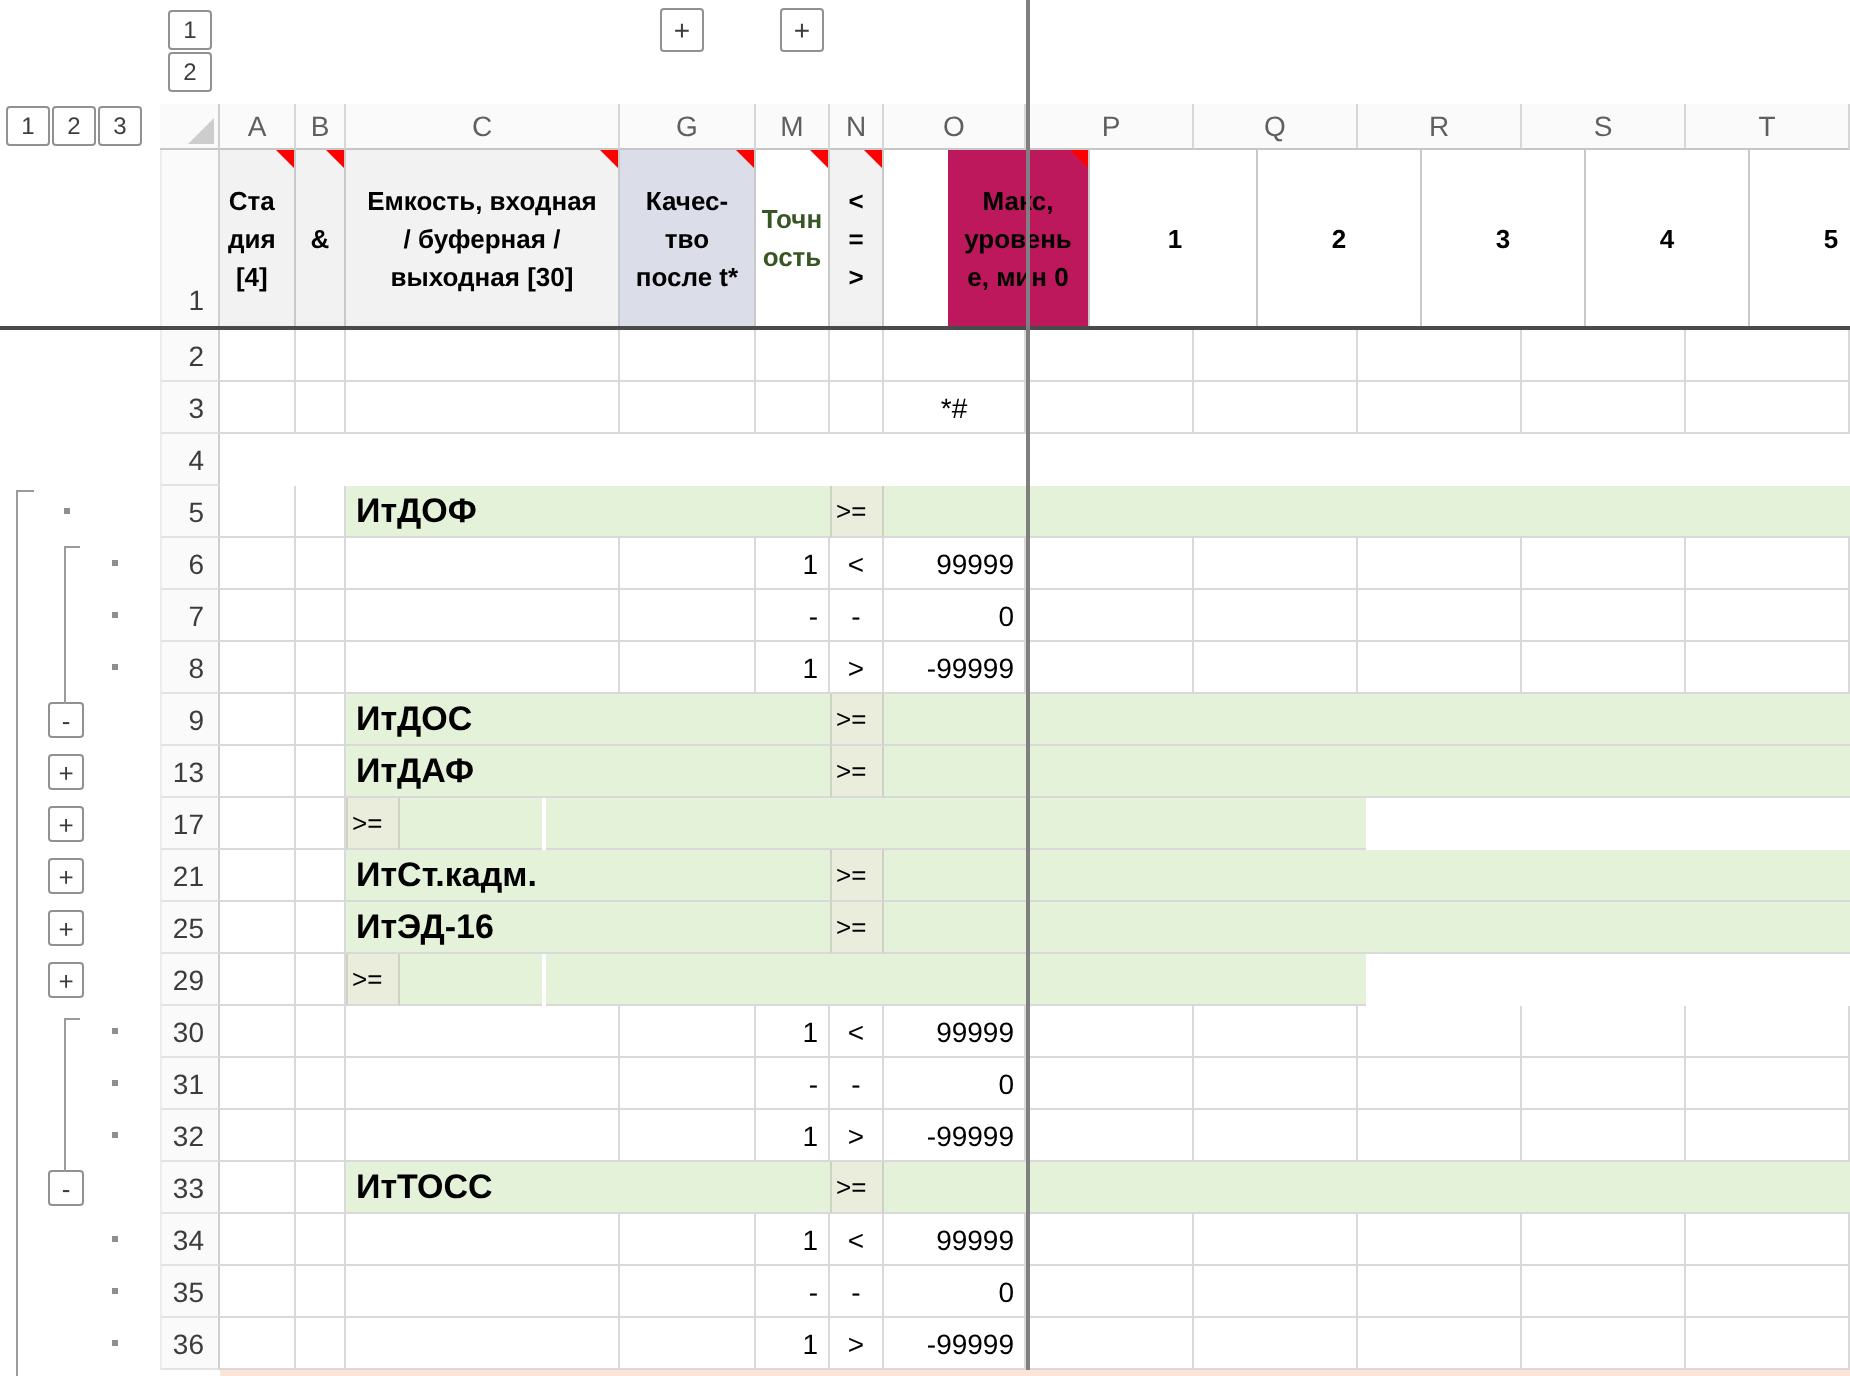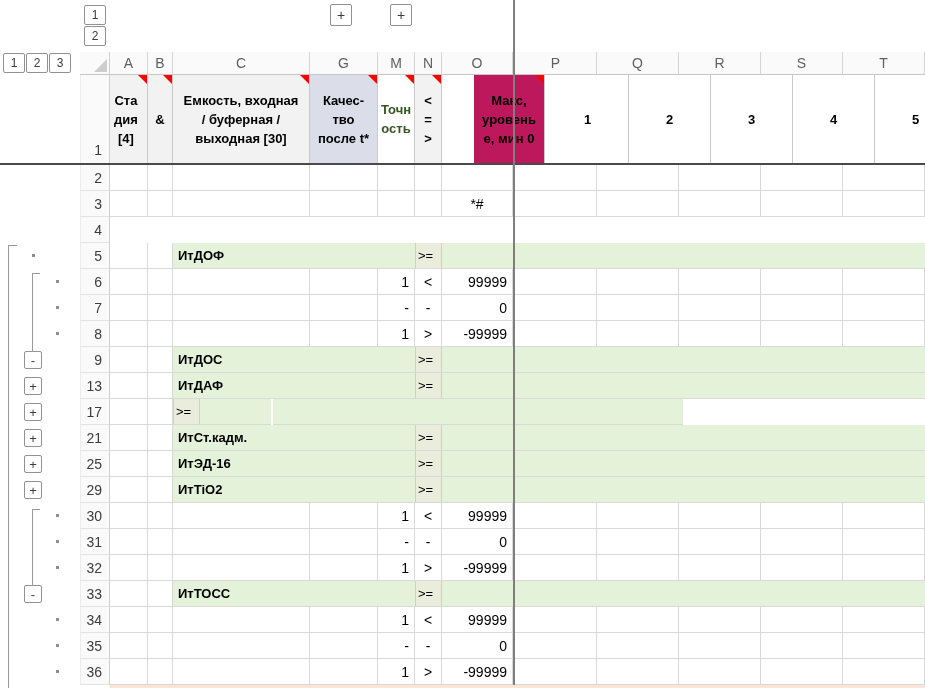--- a/index.html
+++ b/index.html
@@ -50,21 +50,21 @@
   #rows{position:absolute;left:0;top:165px;width:925px;}
   .row{display:flex;height:26px;box-sizing:border-box;}
   .rh{width:30px;flex:0 0 30px;box-sizing:border-box;border-right:1px solid #cfcfcf;border-left:1px solid #ececec;
       border-bottom:1px solid #e3e3e3;background:#fafafa;color:#3c3c3c;font-size:14px;
       display:flex;align-items:center;justify-content:flex-end;padding-right:7px;}
   .cell{box-sizing:border-box;border-right:1px solid #d9d9d9;border-bottom:1px solid #d9d9d9;
         background:#fff;font-size:14px;display:flex;align-items:center;overflow:hidden;}
   .cell.right{justify-content:flex-end;padding-right:5px;}
   .cell.center{justify-content:center;}
   .gband{box-sizing:border-box;border-bottom:1px solid #d9d9d9;background:var(--green);
-         display:flex;align-items:center;font-weight:bold;font-size:13px;overflow:hidden;}
+         display:flex;align-items:center;font-weight:bold;font-size:17px;overflow:hidden;}
   .gband .lbl{padding-left:5px;}
   .ncell{box-sizing:border-box;border-left:1px solid #cdd2c4;border-right:1px solid #cdd2c4;
          border-bottom:1px solid #d9d9d9;background:var(--ngreen);font-size:13px;
          display:flex;align-items:center;padding-left:2px;}
   .pband{box-sizing:border-box;border-bottom:1px solid #d9d9d9;background:var(--peach);
          display:flex;align-items:center;font-weight:bold;font-size:13px;padding-left:3px;}
 
   
   .dot{position:absolute;width:3px;height:3px;background:#8e8e8e;top:11px;}
   .dot.lv2{left:32px}.dot.lv3{left:56px}
@@ -327,23 +327,20 @@
         <div class="spc"></div>
         <div class="gband" style="width: 410px;"></div>
       </div>
       <div class="row">
         <div class="gut">
           <div class="obtn gbtn">+</div>
         </div>
         <div class="rh">29</div>
         <div class="cell cw-A"></div>
         <div class="cell cw-B"></div>
-        <div class="gband" style="width: 242px;">
-          <span class="lbl">ИтTiO2</span>
-        </div>
         <div class="ncell cw-N">&gt;=</div>
         <div class="gband cw-O"></div>
         <div class="spc"></div>
         <div class="gband" style="width: 410px;"></div>
       </div>
       <div class="row">
         <div class="gut">
           <span class="dot lv3"></span>
         </div>
         <div class="rh">30</div>

